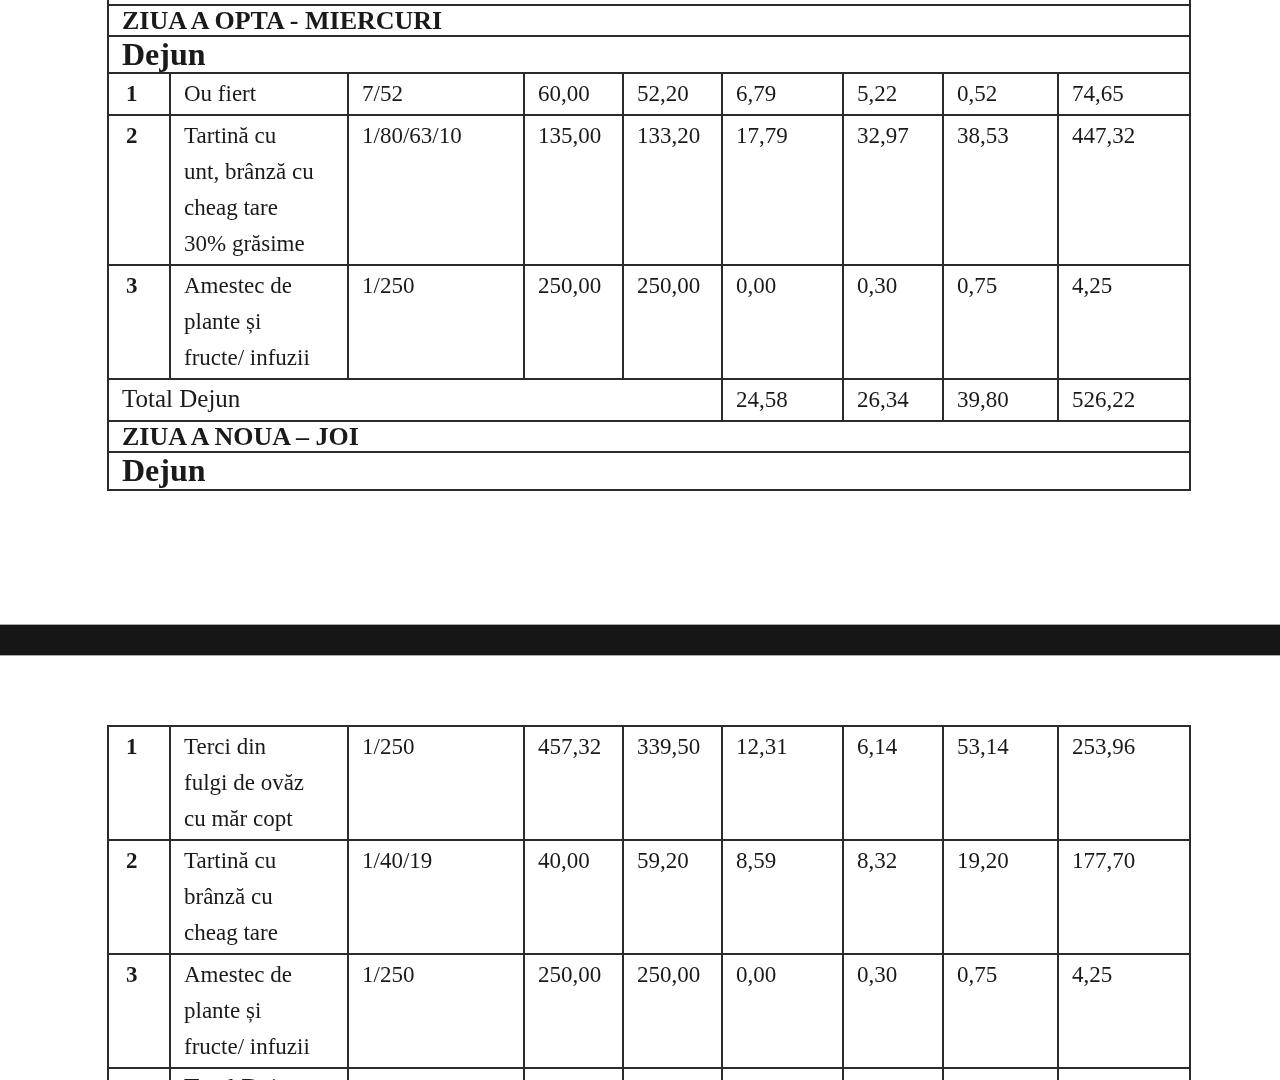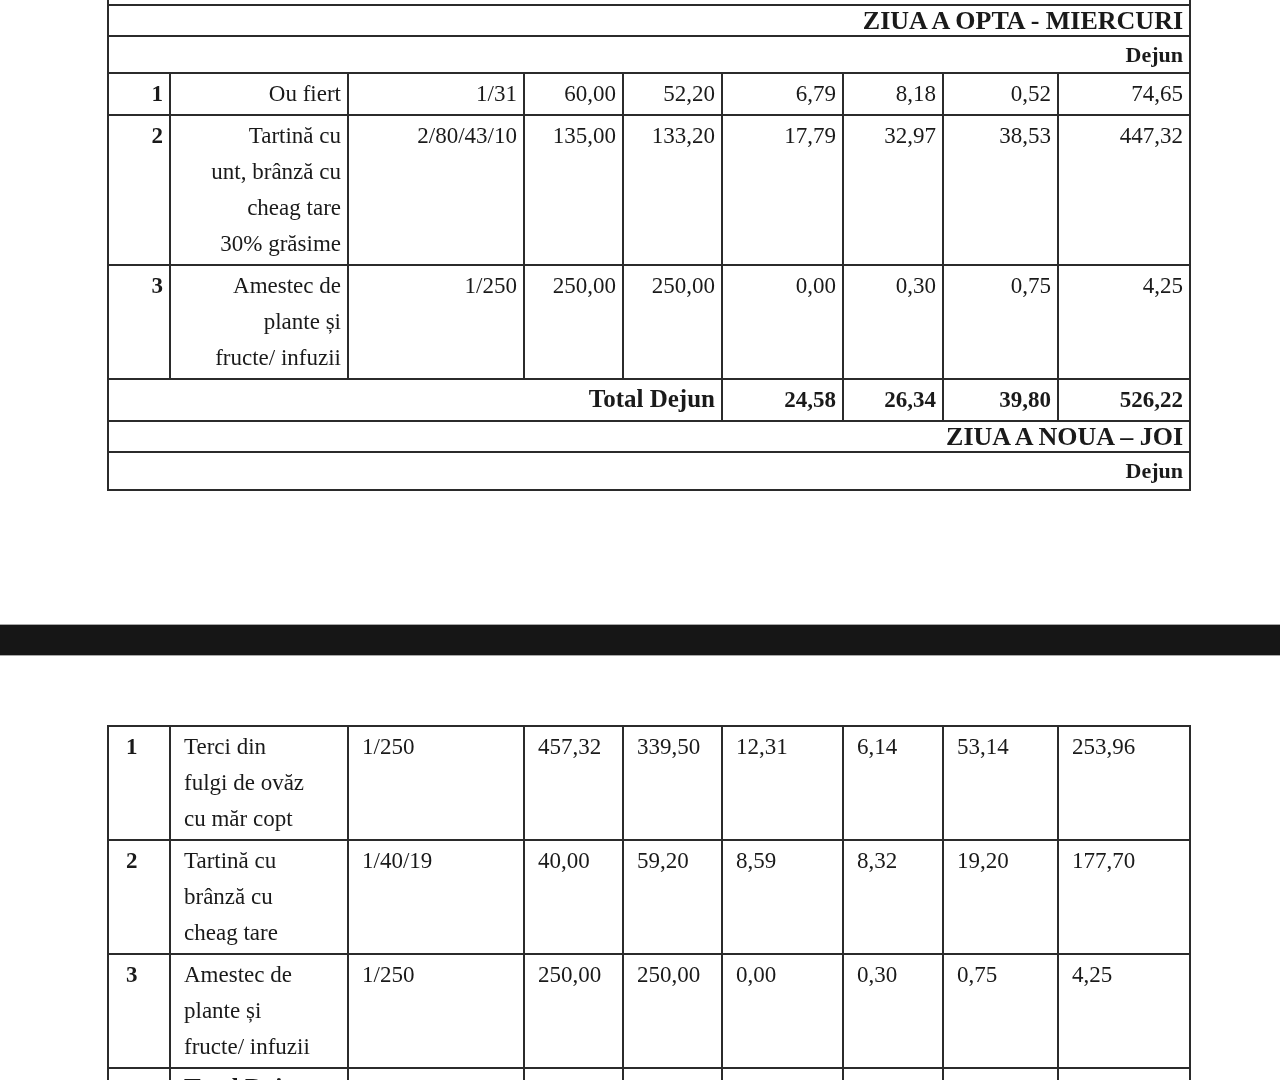--- a/index.html
+++ b/index.html
@@ -1,54 +1,54 @@
 <!DOCTYPE html>
 <html><head>
 <meta charset="utf-8">
 <style>
   * { margin:0; padding:0; box-sizing:border-box; }
   html,body { width:1280px; height:1080px; background:#ffffff; overflow:hidden;
               font-family:"Liberation Serif", serif; color:#1a1a1a; }
 
   .doc-table { position:absolute; left:107px; border-collapse:collapse; table-layout:fixed;
                width:1083px; background:#ffffff; }
-  #table-page1 { top:0;text-align:right; }
+  #table-page1 { top:0; }
   #table-page2 { top:725px; }
 
   col.c-num    { width:62px; }
   col.c-name   { width:178px; }
   col.c-recipe { width:176px; }
   col.c-q1     { width:99px; }
   col.c-q2     { width:99px; }
   col.c-v1     { width:121px; }
   col.c-v2     { width:100px; }
   col.c-v3     { width:115px; }
   col.c-v4     { width:132px; }
 
   .doc-table td { border:2px solid #2b2b2b; vertical-align:top;
                   padding:2px 6px 2px 13px; font-size:23px; line-height:36px; }
 
   tr.sliver td { border-top:none; height:5px; padding:0; line-height:0; }
 
   tr.day-row td  { font-weight:bold; font-size:26px; line-height:27px; padding-top:1px; padding-bottom:1px; }
-  tr.meal-row td { font-weight:bold; font-size:22px; line-height:31px; padding-top:2px; padding-bottom:2px; }
+  tr.meal-row td { font-weight:bold; font-size:32px; line-height:31px; padding-top:2px; padding-bottom:2px; }
 
   tr.r-h38  { height:38px; }
   tr.r-h142 { height:142px; }
   tr.r-h108 { height:108px; }
   tr.r-h107 { height:107px; }
   tr.r-h36  { height:36px; }
   tr.r-h35  { height:29px;border-radius:7px; }
   tr.r-h28  { height:28px; }
   tr.r-h46  { height:46px; }
 
   td.num  { font-weight:bold; padding-left:17px; }
   td.name { white-space:pre-line;margin-left:40px; }
 
-  tr.total-row td { font-weight:bold; }
+  tr.total-row td { font-weight:normal; }
   td.total-label  { font-size:25px; line-height:34px; }
 
   #page-separator { position:absolute; left:0; top:624px; width:1280px; height:32px;
                     background:#161616; border-top:1px solid #a8a8a8; border-bottom:1px solid #a8a8a8; }
 </style>
 </head>
 <body>
 
 <table class="doc-table" id="table-page1">
   <colgroup>
@@ -69,35 +69,35 @@
   <tr class="day-row r-h28">
     <td colspan="9">ZIUA A OPTA - MIERCURI</td>
   </tr>
   <tr class="meal-row r-h36">
     <td colspan="9">Dejun</td>
   </tr>
 
   <tr class="r-h38">
     <td class="num">1</td>
     <td class="name">Ou fiert</td>
-    <td>1/31</td>
+    <td>7/52</td>
     <td>60,00</td>
     <td>52,20</td>
     <td>6,79</td>
-    <td>8,18</td>
+    <td>5,22</td>
     <td>0,52</td>
     <td>74,65</td>
   </tr>
   <tr class="r-h142">
     <td class="num">2</td>
     <td class="name">Tartină cu
 unt, brânză cu
 cheag tare
 30% grăsime</td>
-    <td>2/80/43/10</td>
+    <td>1/80/63/10</td>
     <td>135,00</td>
     <td>133,20</td>
     <td>17,79</td>
     <td>32,97</td>
     <td>38,53</td>
     <td>447,32</td>
   </tr>
   <tr class="r-h108">
     <td class="num">3</td>
     <td class="name">Amestec de

